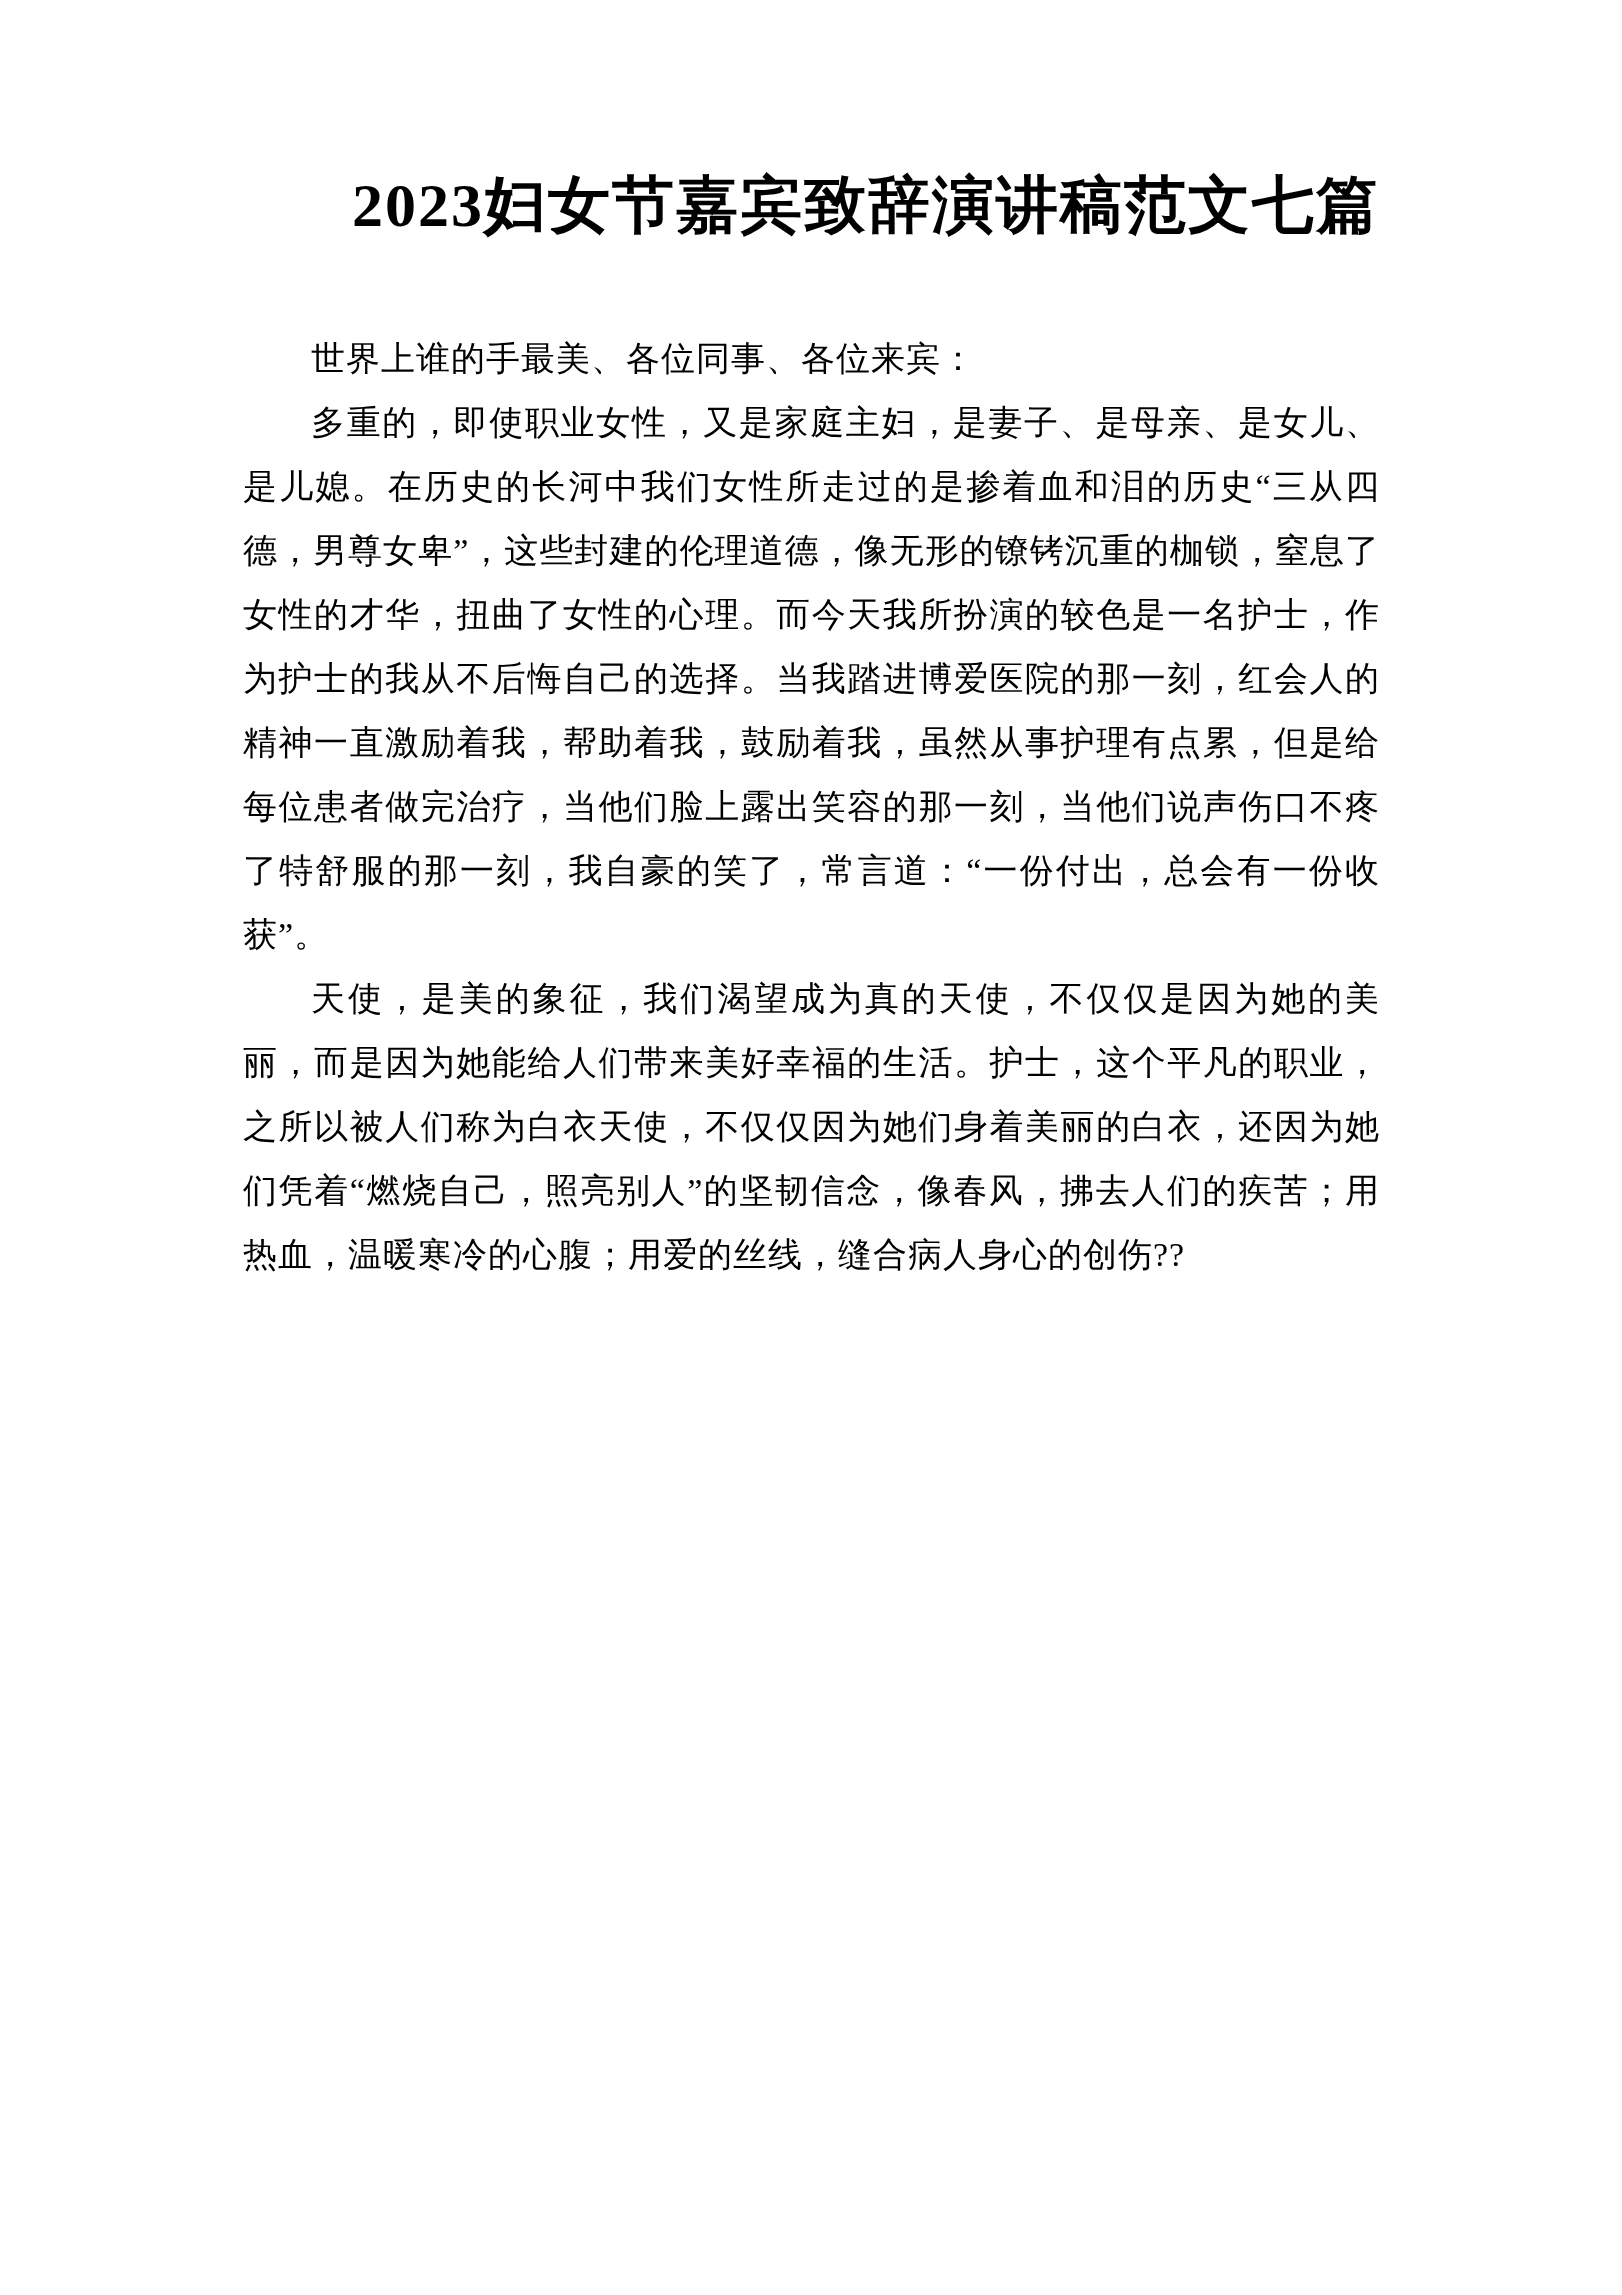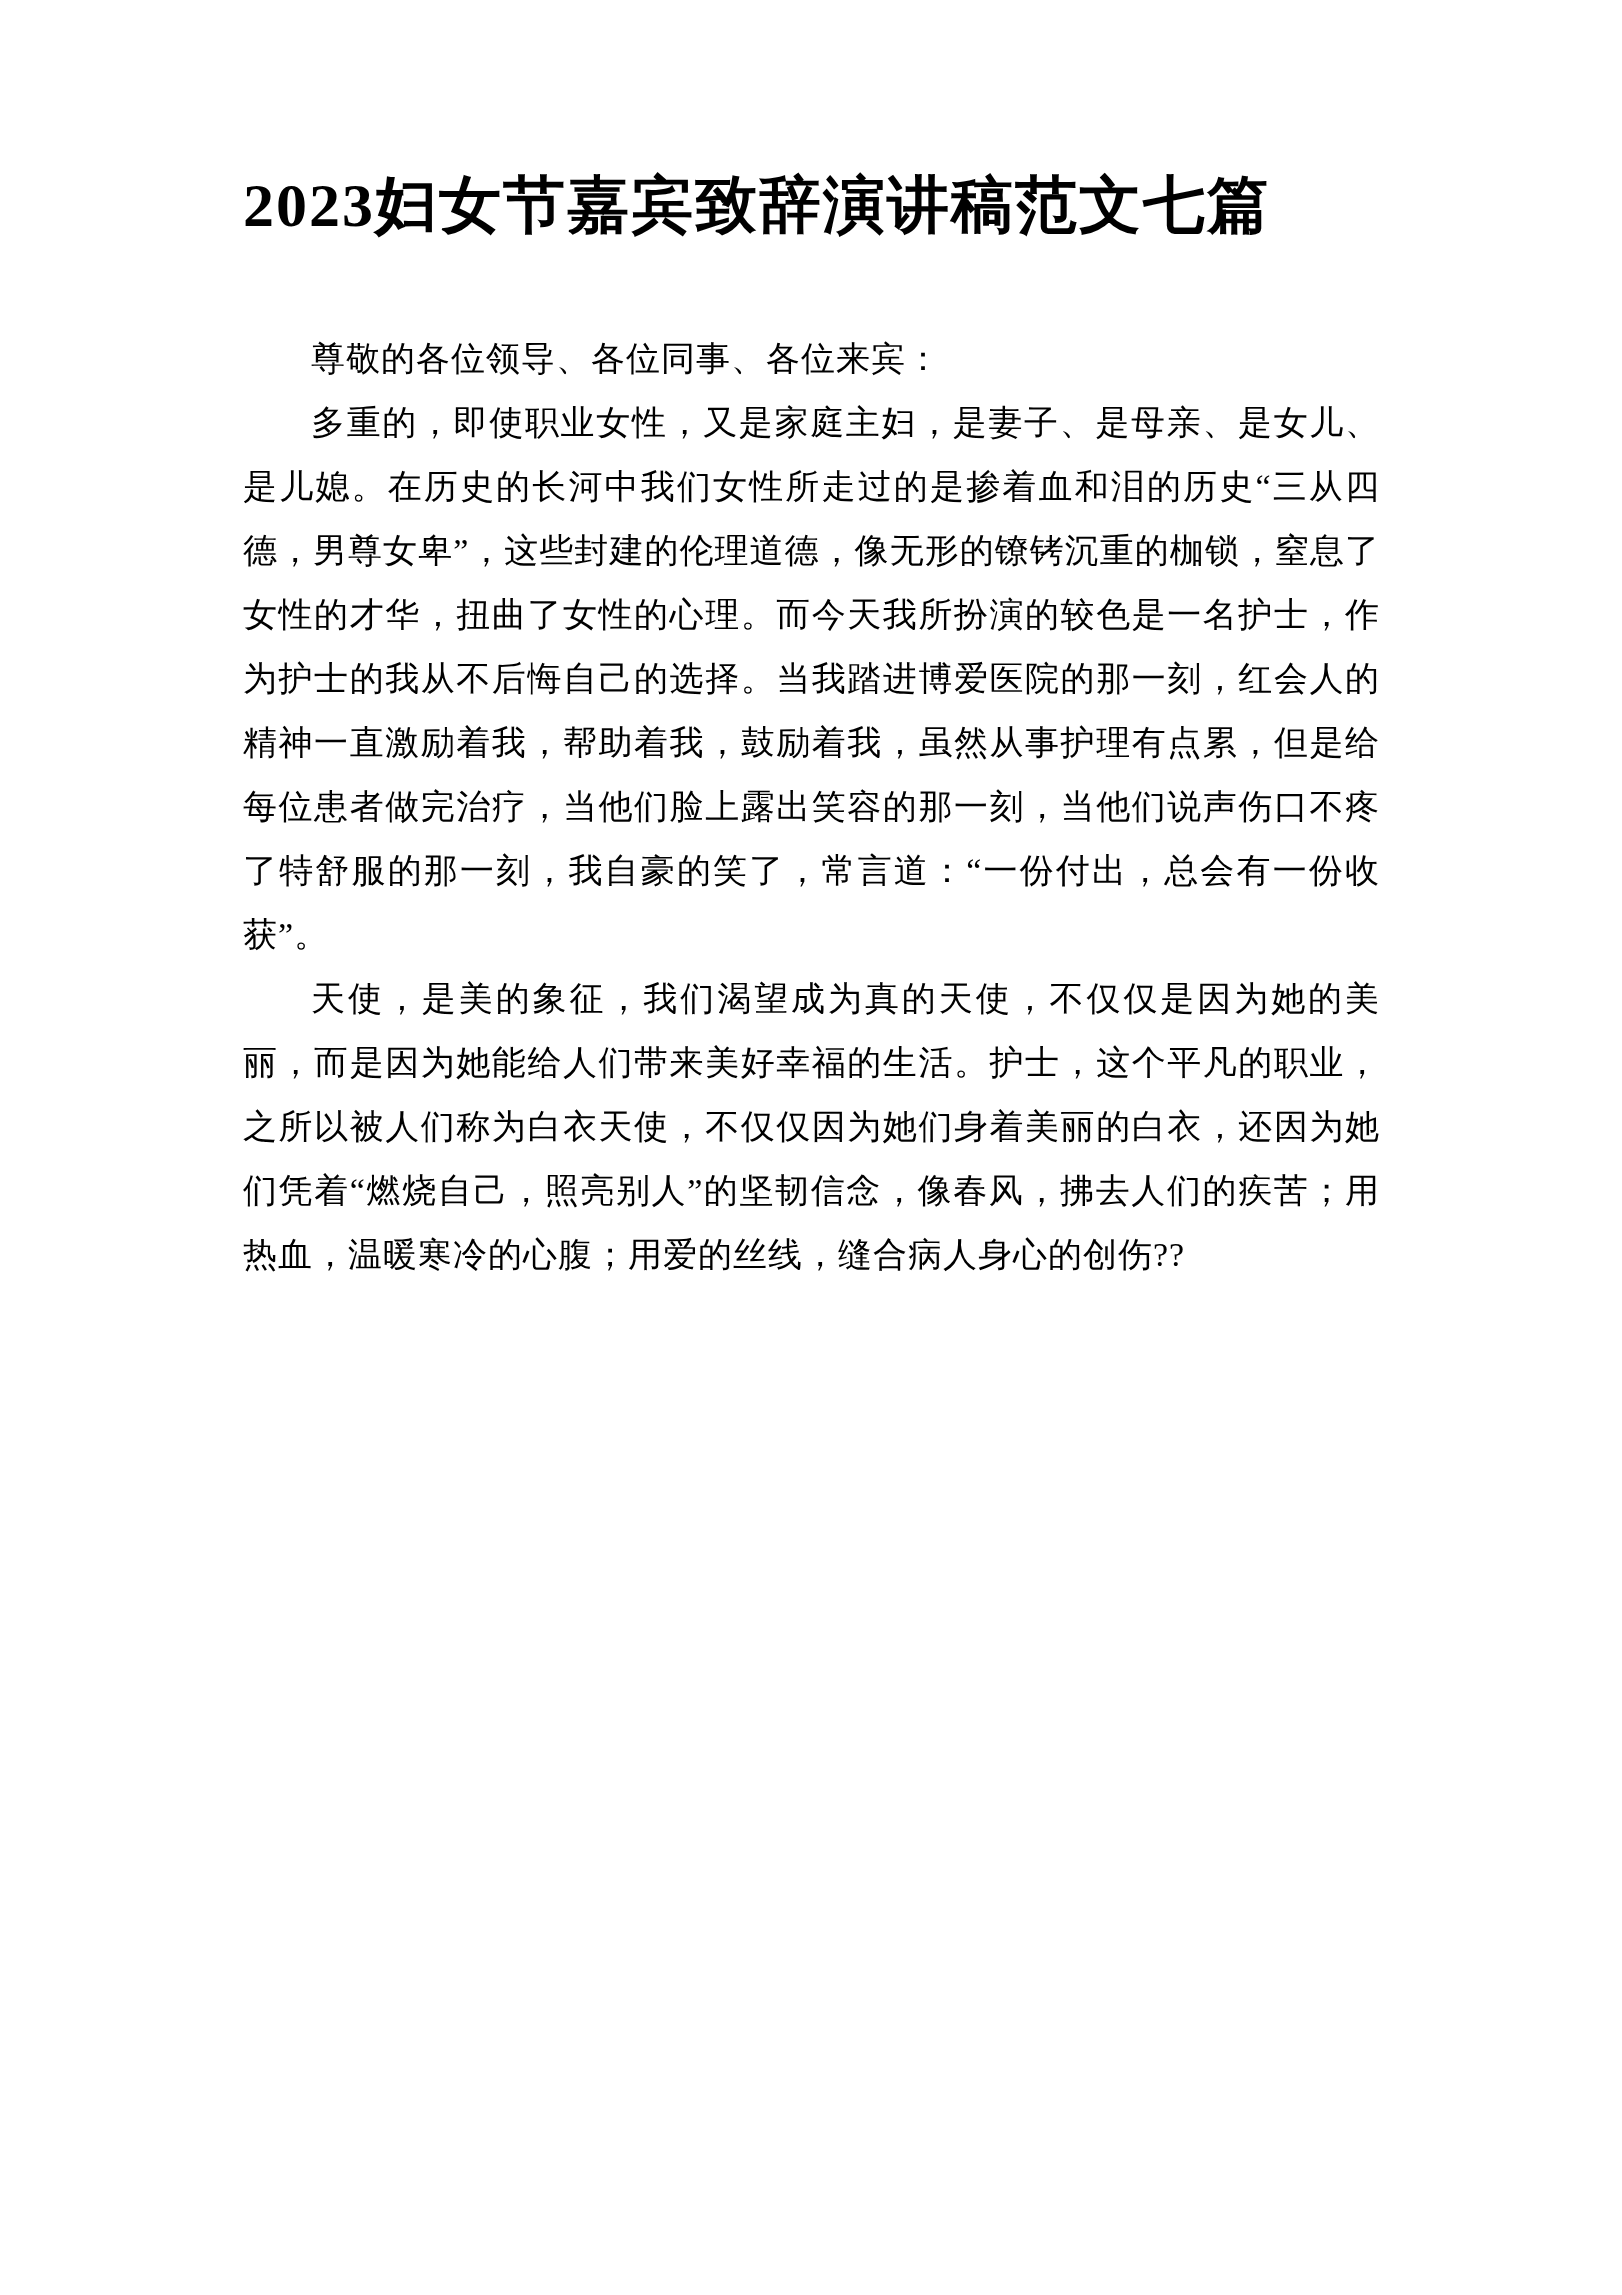--- a/index.html
+++ b/index.html
@@ -13,21 +13,21 @@
     height: 2295px;
     background: #ffffff;
     box-sizing: border-box;
     padding: 167px 243px 0 243px;
     font-family: "Liberation Serif", "DejaVu Serif", serif;
     color: #000000;
     overflow: hidden;
   }
   .doc-title {
     margin: 0 0 82px 0;
-    text-align: left;
+    text-align: right;
     font-size: 62px;
     font-weight: bold;
     letter-spacing: 2px;
     line-height: 1.25;
   }
   .doc-body {
     font-size: 34px;
     line-height: 64px;
     letter-spacing: 1px;
   }
@@ -39,18 +39,18 @@
     word-break: break-all;
   }
 </style>
 </head>
 <body>
 
 <div class="page">
   <h1 class="doc-title">2023妇女节嘉宾致辞演讲稿范文七篇</h1>
 
   <div class="doc-body">
-    <p class="para">尊敬的各位领导、各位同事、各位来宾：</p>
+    <p class="para">世界上谁的手最美、各位同事、各位来宾：</p>
     <p class="para">多重的，即使职业女性，又是家庭主妇，是妻子、是母亲、是女儿、是儿媳。在历史的长河中我们女性所走过的是掺着血和泪的历史“三从四德，男尊女卑”，这些封建的伦理道德，像无形的镣铐沉重的枷锁，窒息了女性的才华，扭曲了女性的心理。而今天我所扮演的较色是一名护士，作为护士的我从不后悔自己的选择。当我踏进博爱医院的那一刻，红会人的精神一直激励着我，帮助着我，鼓励着我，虽然从事护理有点累，但是给每位患者做完治疗，当他们脸上露出笑容的那一刻，当他们说声伤口不疼了特舒服的那一刻，我自豪的笑了，常言道：“一份付出，总会有一份收获”。</p>
     <p class="para">天使，是美的象征，我们渴望成为真的天使，不仅仅是因为她的美丽，而是因为她能给人们带来美好幸福的生活。护士，这个平凡的职业，之所以被人们称为白衣天使，不仅仅因为她们身着美丽的白衣，还因为她们凭着“燃烧自己，照亮别人”的坚韧信念，像春风，拂去人们的疾苦；用热血，温暖寒冷的心腹；用爱的丝线，缝合病人身心的创伤??</p>
   </div>
 </div>
 
 
 </body></html>

